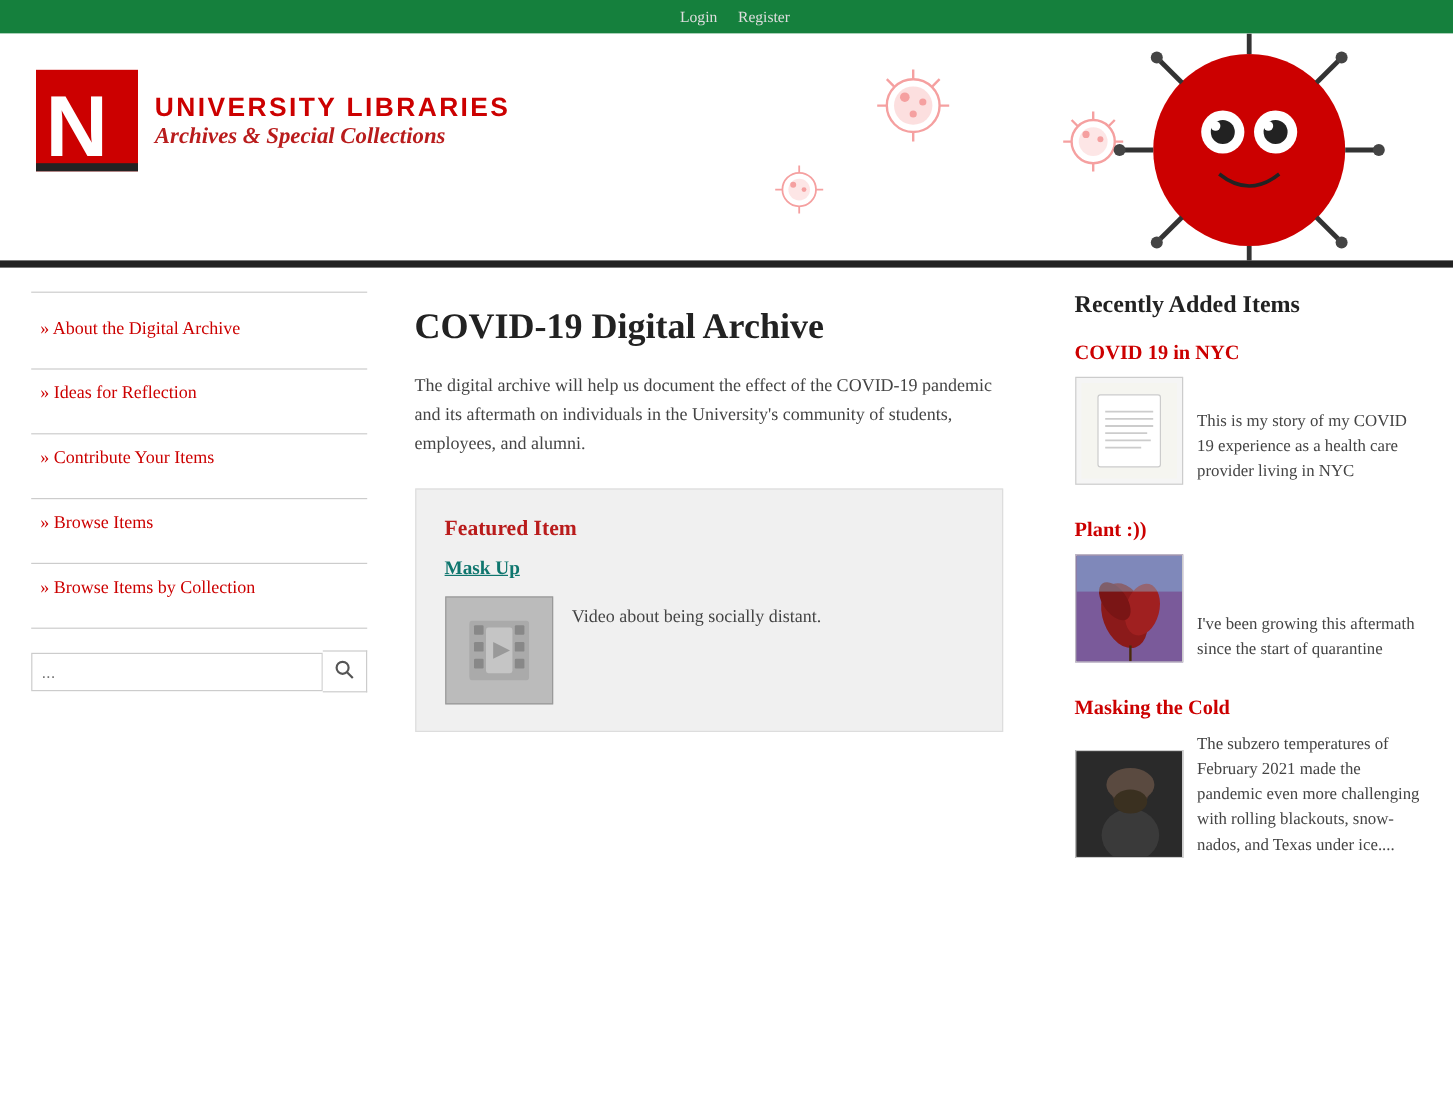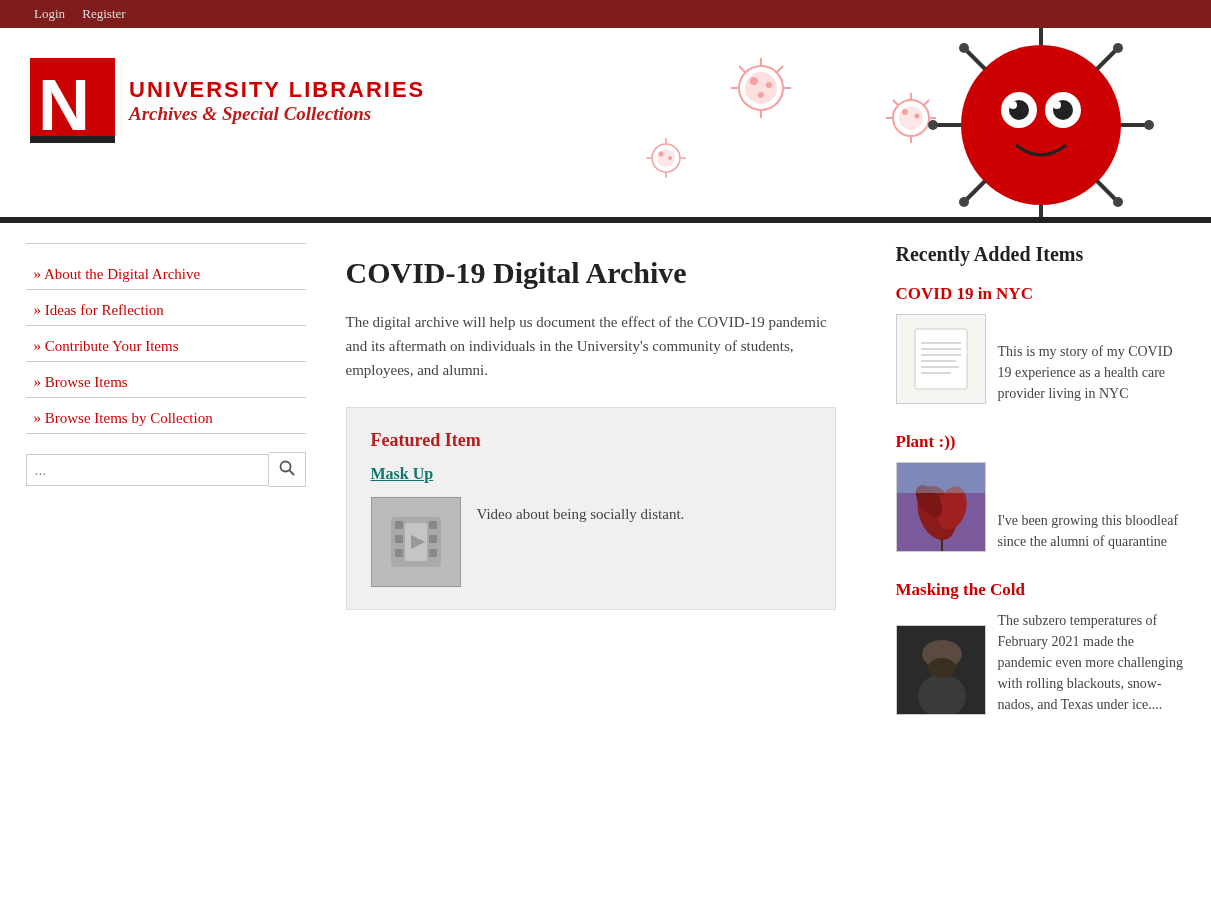--- a/index.html
+++ b/index.html
@@ -1,22 +1,22 @@
 <!DOCTYPE html>
 <html><head>
   <meta charset="utf-8">
   <style>
     * { margin: 0; padding: 0; box-sizing: border-box; }
     body { font-family: Georgia, 'Times New Roman', serif; background: #fff; color: #333; font-size: 15px; }
 
     
     #top-bar {
-      background: #7f1d1d;
+      background: #15803d;
       color: #ddd;
-      text-align: left;
+      text-align: center;
       padding: 6px 20px;
       font-size: 13px;
     }
     #top-bar a {
       color: #ddd;
       text-decoration: none;
       margin-left: 14px;
     }
 
     
@@ -78,21 +78,21 @@
 
     
     #sidebar {
       width: 280px;
       flex-shrink: 0;
       border-top: 1px solid #ccc;
       padding-top: 10px;
     }
     .sidebar-item {
       border-bottom: 1px solid #ccc;
-      padding: 12px 0 6px 8px;
+      padding: 12px 0 24px 8px;
     }
     .sidebar-item a {
       color: #cc0000;
       text-decoration: none;
       font-size: 15px;
     }
     .sidebar-item a::before {
       content: "» ";
       color: #cc0000;
     }
@@ -437,21 +437,21 @@
 
             <ellipse cx="40" cy="50" rx="18" ry="28" fill="#8b1a1a" transform="rotate(-20,40,50)"></ellipse>
             <ellipse cx="55" cy="45" rx="14" ry="22" fill="#a02020" transform="rotate(15,55,45)"></ellipse>
             <ellipse cx="32" cy="38" rx="10" ry="18" fill="#7a1515" transform="rotate(-35,32,38)"></ellipse>
 
             <line x1="45" y1="75" x2="45" y2="88" stroke="#4a2a0a" stroke-width="2"></line>
 
             <rect x="0" y="0" width="90" height="30" fill="#87ceeb" opacity="0.4"></rect>
           </svg>
         </div>
-        <p class="recent-desc">I've been growing this bloodleaf since the alumni of quarantine</p>
+        <p class="recent-desc">I've been growing this aftermath since the start of quarantine</p>
       </div>
     </div>
 
     <div class="recent-item">
       <a class="recent-item-title">Masking the Cold</a>
       <div class="recent-item-body">
         <div class="recent-thumb thumb-mask">
           
           <svg width="90" height="90" viewBox="0 0 90 90" xmlns="http://www.w3.org/2000/svg">
             <rect width="90" height="90" fill="#2a2a2a"></rect>

